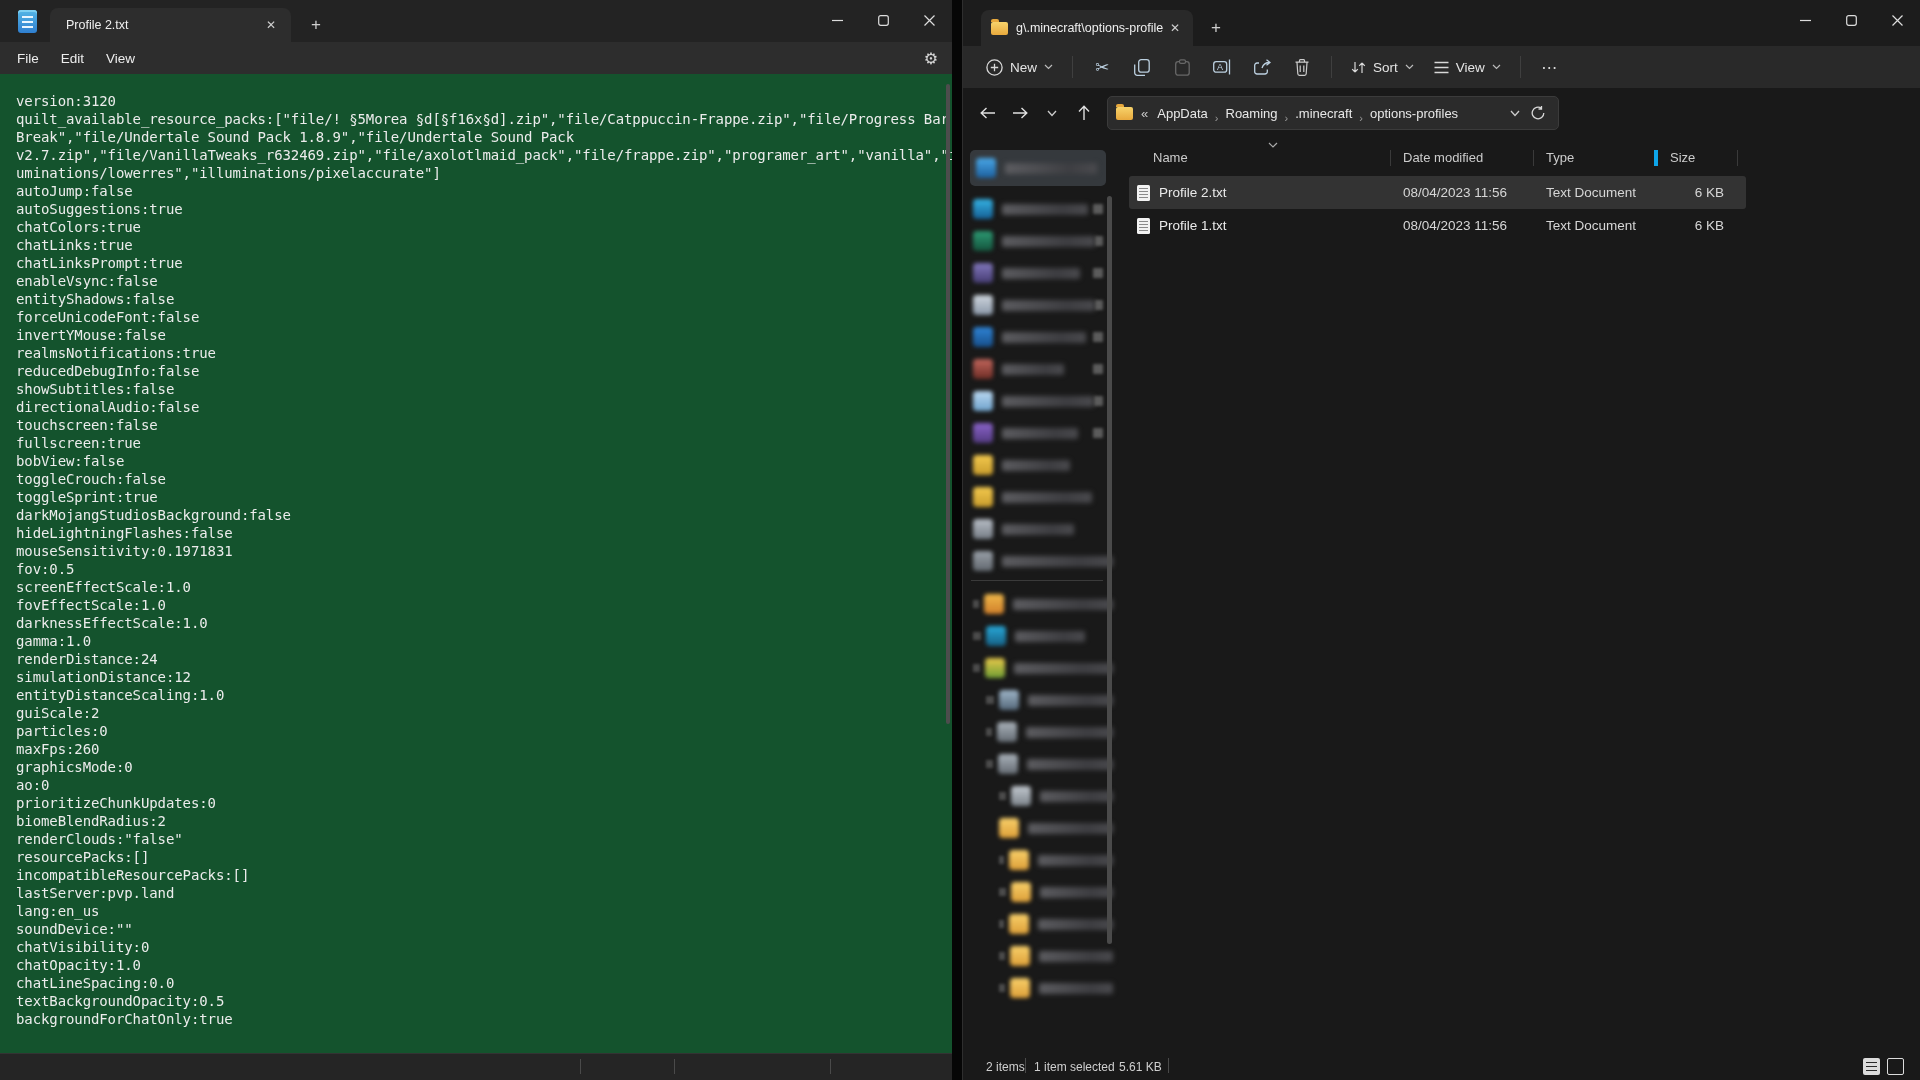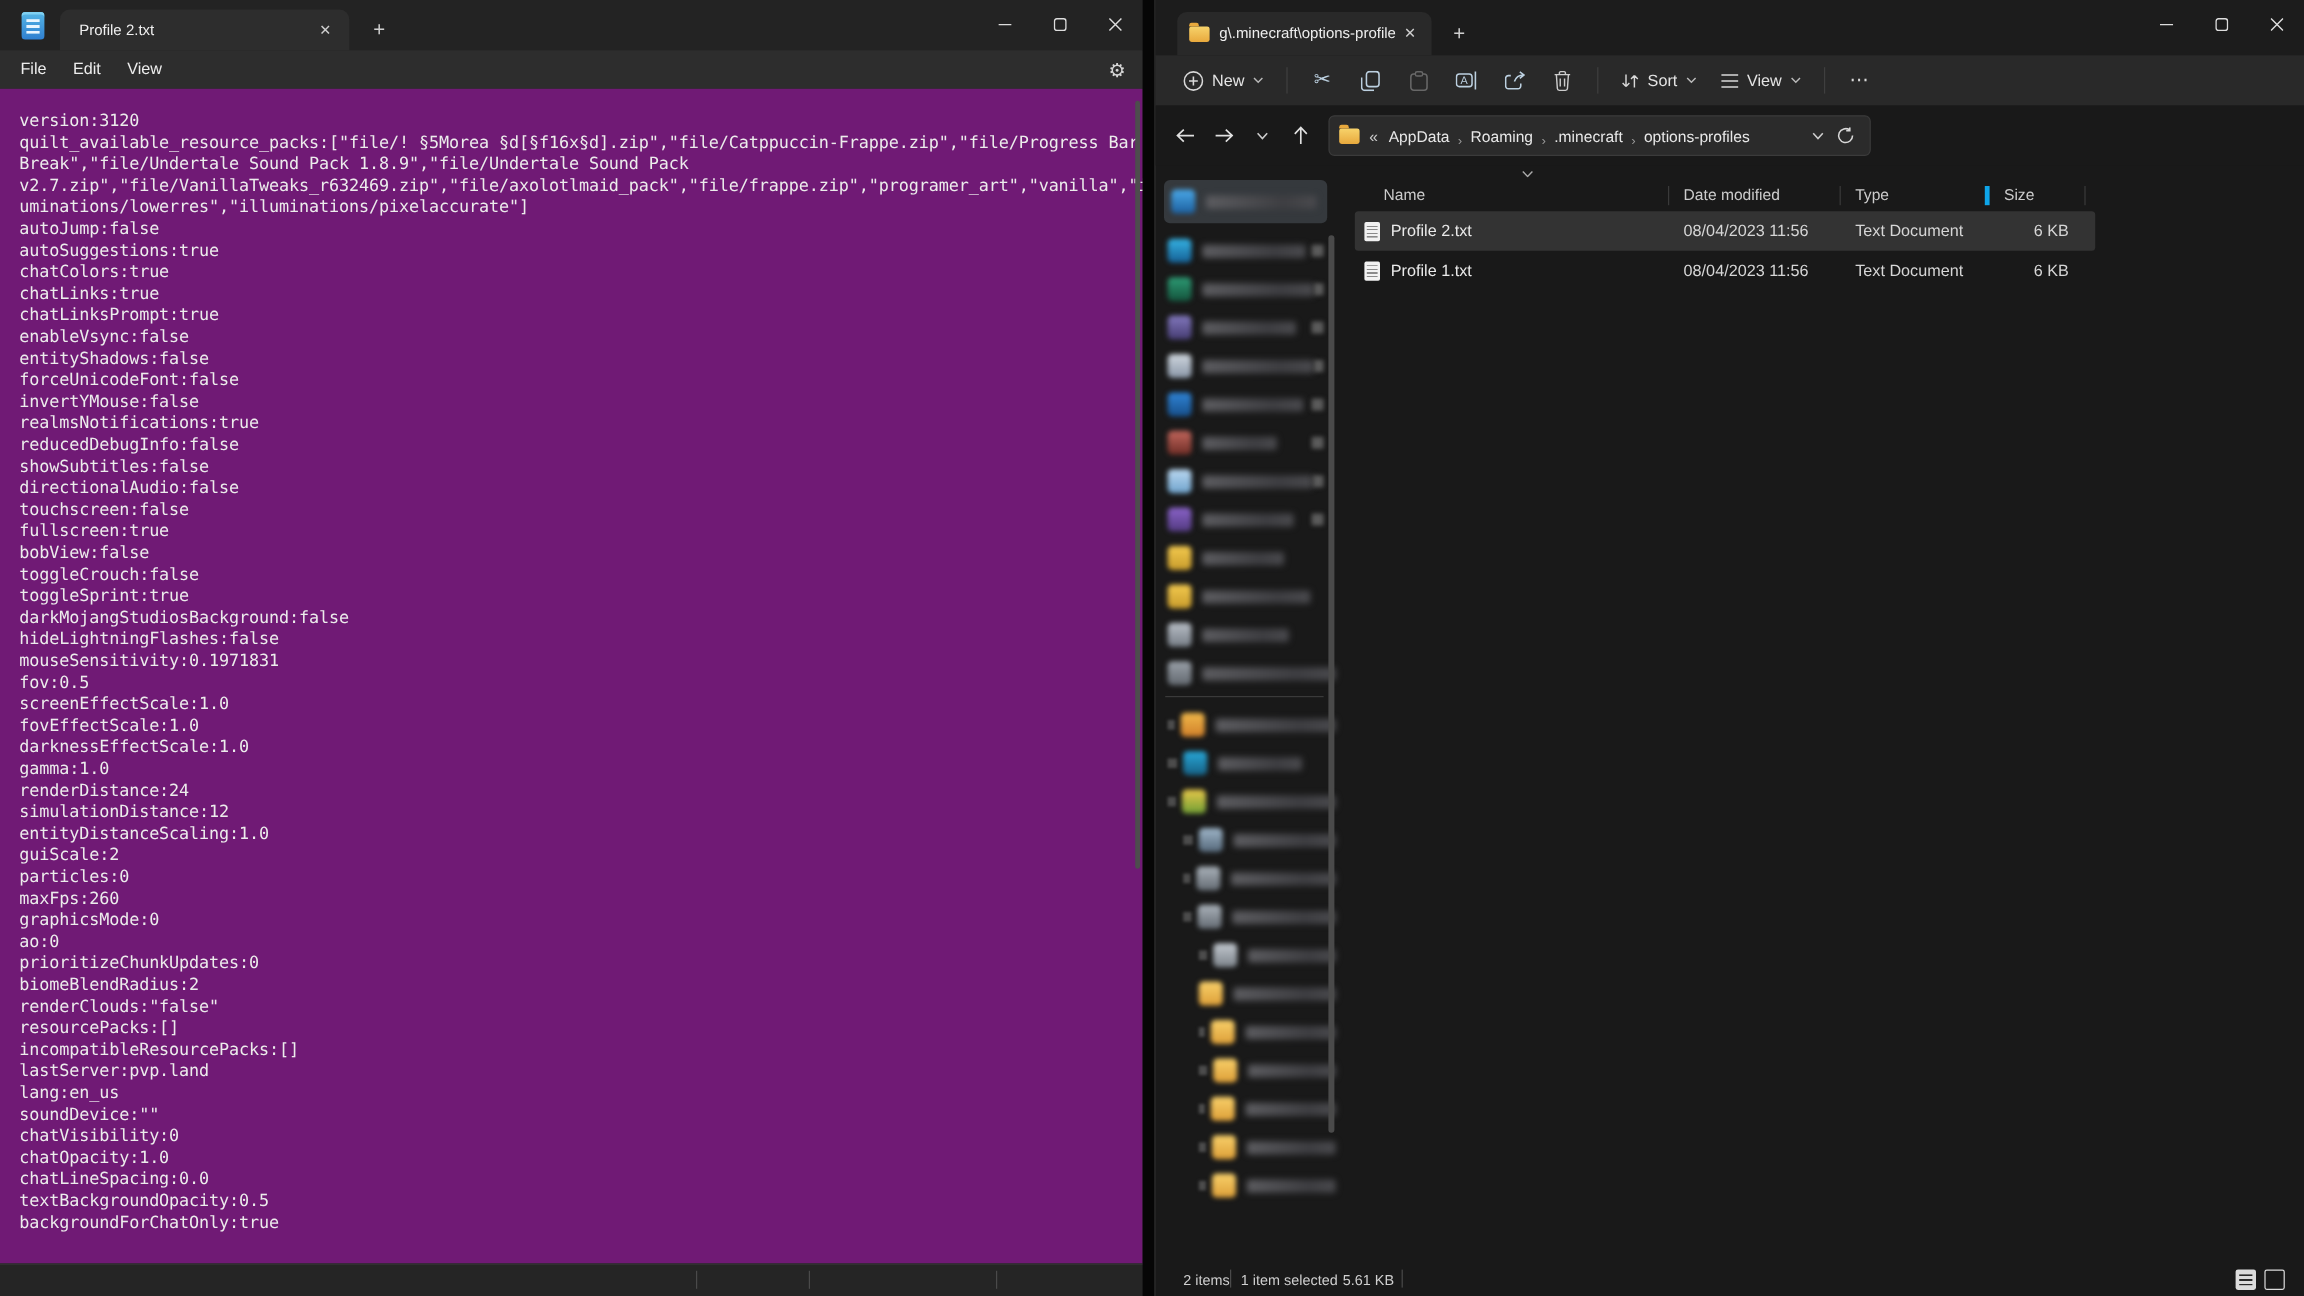--- a/index.html
+++ b/index.html
@@ -23,21 +23,21 @@
   .np-newtab { width:30px; height:30px; margin:0 0 2px 10px; display:flex; align-items:center;
                justify-content:center; color:#cfcfcf; font-size:17px; }
   .np-spacer { flex:1; }
   .winctl { display:flex; align-self:flex-start; }
   .winctl-btn { width:46px; height:40px; display:flex; align-items:center; justify-content:center; }
   .np-menubar { height:32px; background:#2d2d2d; display:flex; align-items:center;
                 padding-left:6px; flex:0 0 32px; }
   .np-menu-item { padding:4px 11px; font-size:13.5px; color:#ededed; border-radius:4px; }
   .np-gear { margin-left:auto; margin-right:14px; color:#d5d5d5; font-size:16px;
              font-family:"DejaVu Sans", sans-serif; }
-  .np-editor { flex:1; background:#701a75; padding:18px 0 0 16px; overflow:hidden; position:relative; }
+  .np-editor { flex:1; background:#14532d; padding:18px 0 0 16px; overflow:hidden; position:relative; }
   .np-line { font-family:"DejaVu Sans Mono", monospace; font-size:14px; line-height:18px;
              color:#ececec; white-space:pre; letter-spacing:-0.1px; }
   .np-vscroll { position:absolute; right:2px; top:10px; width:4px; height:640px;
                 background:#4d4d4d; border-radius:2px; }
   .np-statusbar { height:27px; background:#252525; border-top:1px solid #333; position:relative;
                   flex:0 0 27px; font-size:12px; color:#d0d0d0; }
   .np-status-item { position:absolute; top:24px; }
   .status-sep { position:absolute; top:5px; width:1px; height:15px; background:#4a4a4a; }
 
   
@@ -89,21 +89,21 @@
   .sb-ico { width:20px; height:20px; border-radius:4px; filter:blur(2.2px); flex:0 0 20px; }
   .sb-txt { height:11px; border-radius:2px; margin-left:9px;
             background:linear-gradient(90deg,#5c5c60,#3e3e42 70%,#4a4a4e); filter:blur(2.6px); }
   .sb-pin { width:10px; height:10px; background:#5b5b5b; margin-left:auto; margin-right:10px;
             filter:blur(1.6px); border-radius:1px; }
   .sb-chev { width:8px; height:8px; background:#4c4c4c; margin-right:5px; filter:blur(1.4px); }
   .sb-divider { height:1px; background:#3a3a3a; margin:6px 10px 10px 8px; }
 
   
   .ex-main { flex:1; position:relative; padding-top:12px; }
-  .ex-headers { display:flex; height:26px; align-items:center; color:#cccccc; font-size:13px;
+  .ex-headers { display:flex; height:26px; color:#cccccc; font-size:13px;
                 margin-left:16px; width:617px; position:relative; }
   .hd-name { flex:0 0 262px; padding-left:24px; border-right:1px solid #3a3a3a; height:16px;
              line-height:16px; }
   .hd-date { flex:0 0 143px; padding-left:12px; border-right:1px solid #3a3a3a; height:16px; line-height:16px; }
   .hd-type { flex:0 0 124px; padding-left:12px; border-right:4px solid #0ea5e9; height:16px; line-height:16px; }
   .hd-size { flex:0 0 80px;  padding-left:12px; border-right:1px solid #3a3a3a; height:16px; line-height:16px; }
   .hd-sort-chev { position:absolute; left:139px; top:-8px; }
   .ex-row { display:flex; height:33px; align-items:center; margin-left:16px; width:617px;
             border-radius:3px; color:#eaeaea; font-size:13.5px; }
   .ex-row.selected { background:#333333; }

